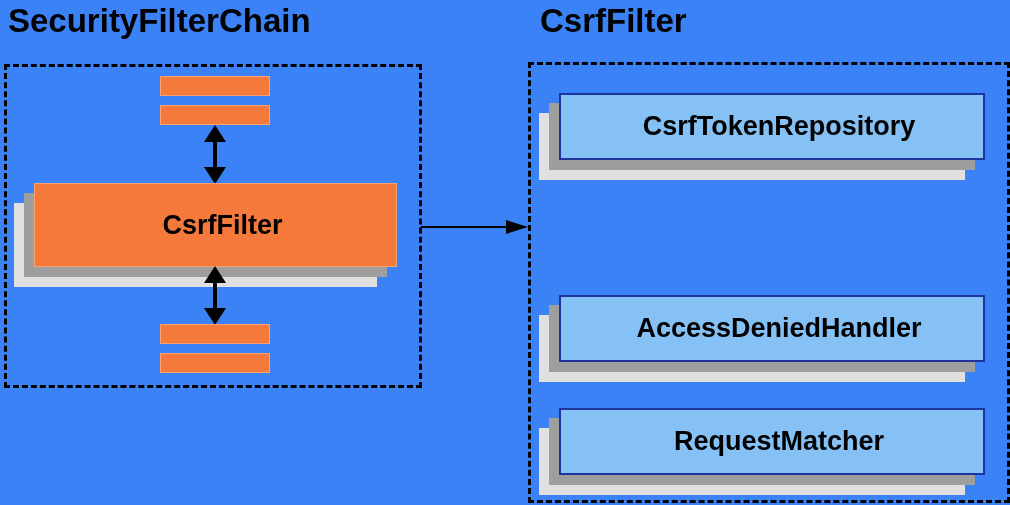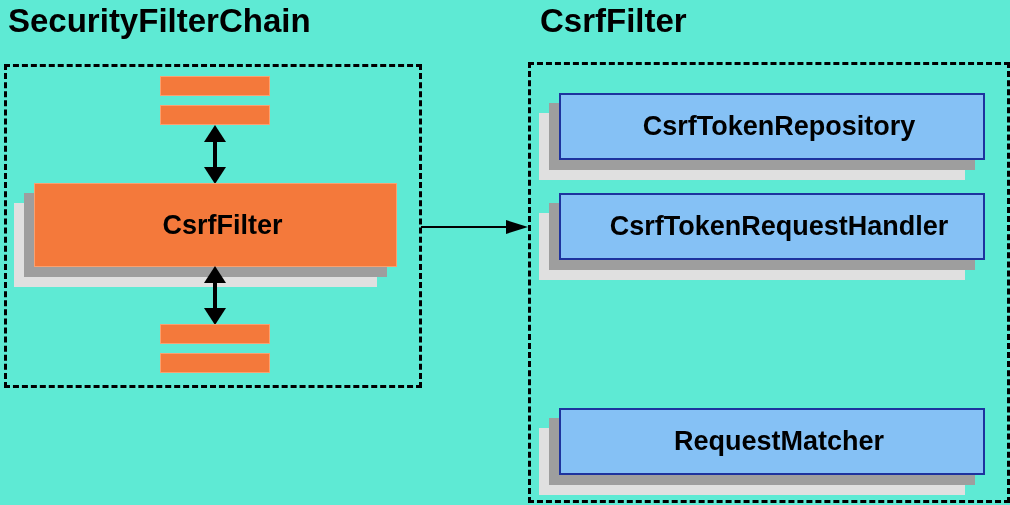--- a/index.html
+++ b/index.html
@@ -14,21 +14,21 @@
   *{margin:0;padding:0;box-sizing:border-box;}
   html,body{background:#ffffff;}
   body{
     font-family:"Liberation Sans","DejaVu Sans",sans-serif;
     color:var(--ink);
   }
   .stage{
     position:relative;
     width:1010px;
     height:505px;
-    background:#5eead4;
+    background:#3b82f6;
     overflow:hidden;
   }
   .diagram-title{
     position:absolute;
     font-size:33px;
     font-weight:bold;
     letter-spacing:0;
     white-space:nowrap;
   }
   #title-left{left:8px;top:2px;}
@@ -125,22 +125,22 @@
     <line x1="0" y1="10" x2="90" y2="10" stroke="#000" stroke-width="2"></line>
     <polygon points="107,10 85,3 85,17" fill="#000"></polygon>
   </svg>
 
   <div class="dashed-panel" id="right-panel"></div>
 
   <div class="blue-box shadowed" id="blue-box-0">
     <span>CsrfTokenRepository</span>
   </div>
 
-  <div class="blue-box shadowed" id="blue-box-1">
-    <span>CsrfTokenRequestHandler</span>
+
+  <div class="blue-box shadowed" id="blue-box-2">
+    <span>AccessDeniedHandler</span>
   </div>
-
 
   <div class="blue-box shadowed" id="blue-box-3">
     <span>RequestMatcher</span>
   </div>
 
 </div>
 
 </body></html>

